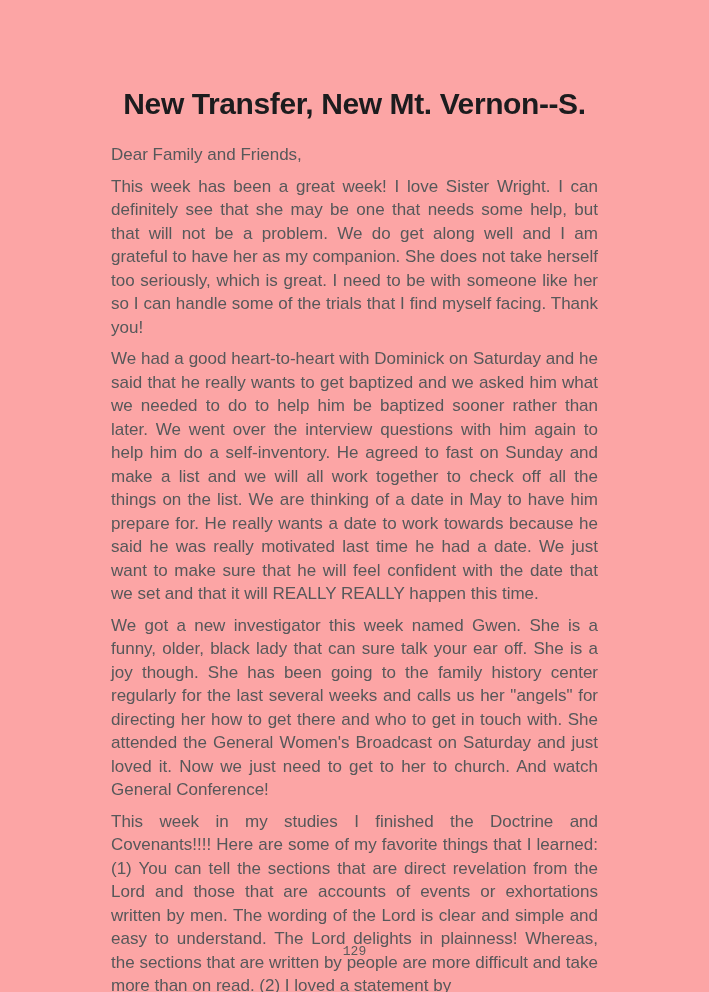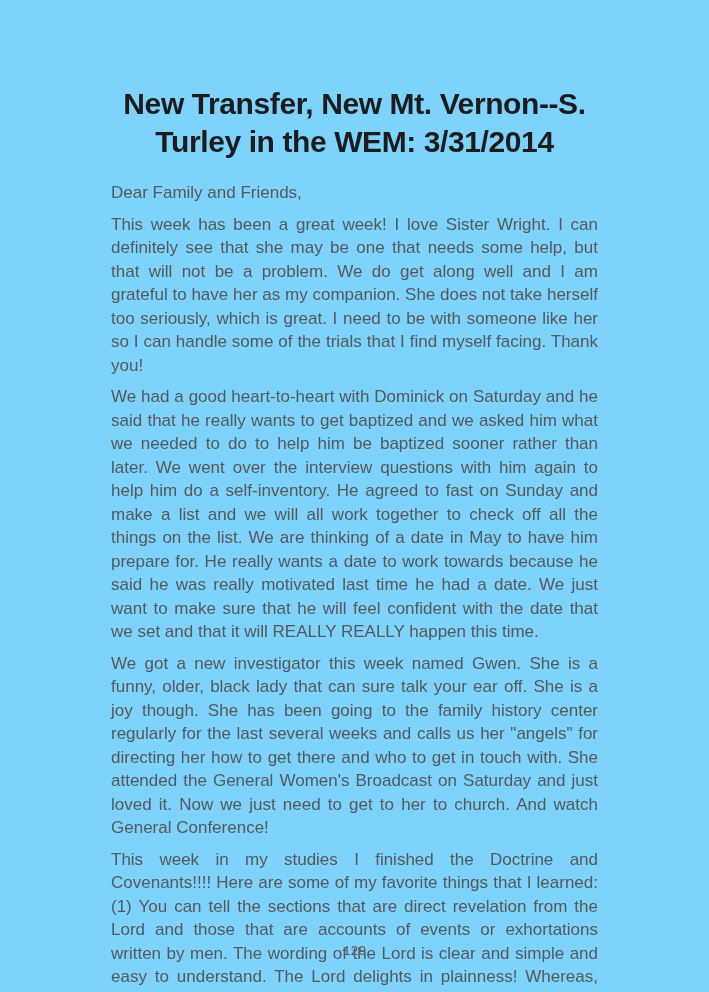--- a/index.html
+++ b/index.html
@@ -4,21 +4,21 @@
 <style>
   html, body {
     margin: 0;
     padding: 0;
     background: #ffffff;
   }
   .page {
     position: relative;
     width: 709px;
     height: 992px;
-    background: #7dd3fc;
+    background: #fca5a5;
     box-sizing: border-box;
     padding: 60px 103px 0 103px;
     overflow: hidden;
     font-family: "Liberation Sans", "DejaVu Sans", sans-serif;
   }
   .title {
     margin: 25px 0 0 0;
     font-size: 30px;
     line-height: 38px;
     font-weight: 700;
@@ -52,21 +52,20 @@
     color: #5a5a5a;
   }
 </style>
 </head>
 <body>
 
 <div class="page">
 
   <h1 class="title">
     <span class="title-line">New Transfer, New Mt. Vernon--S.</span>
-    <span class="title-line">Turley in the WEM: 3/31/2014</span>
   </h1>
 
   <div class="body-text">
       <p class="para">Dear Family and Friends,</p>
       <p class="para">This week has been a great week! I love Sister Wright. I can definitely see that she may be one that needs some help, but that will not be a problem. We do get along well and I am grateful to have her as my companion. She does not take herself too seriously, which is great. I need to be with someone like her so I can handle some of the trials that I find myself facing. Thank you!</p>
       <p class="para">We had a good heart-to-heart with Dominick on Saturday and he said that he really wants to get baptized and we asked him what we needed to do to help him be baptized sooner rather than later. We went over the interview questions with him again to help him do a self-inventory. He agreed to fast on Sunday and make a list and we will all work together to check off all the things on the list. We are thinking of a date in May to have him prepare for. He really wants a date to work towards because he said he was really motivated last time he had a date. We just want to make sure that he will feel confident with the date that we set and that it will REALLY REALLY happen this time.</p>
       <p class="para">We got a new investigator this week named Gwen. She is a funny, older, black lady that can sure talk your ear off. She is a joy though. She has been going to the family history center regularly for the last several weeks and calls us her "angels" for directing her how to get there and who to get in touch with. She attended the General Women's Broadcast on Saturday and just loved it. Now we just need to get to her to church. And watch General Conference!</p>
       <p class="para">This week in my studies I finished the Doctrine and Covenants!!!! Here are some of my favorite things that I learned: (1) You can tell the sections that are direct revelation from the Lord and those that are accounts of events or exhortations written by men. The wording of the Lord is clear and simple and easy to understand. The Lord delights in plainness! Whereas, the sections that are written by people are more difficult and take more than on read. (2) I loved a statement by</p>
     </div>
 

